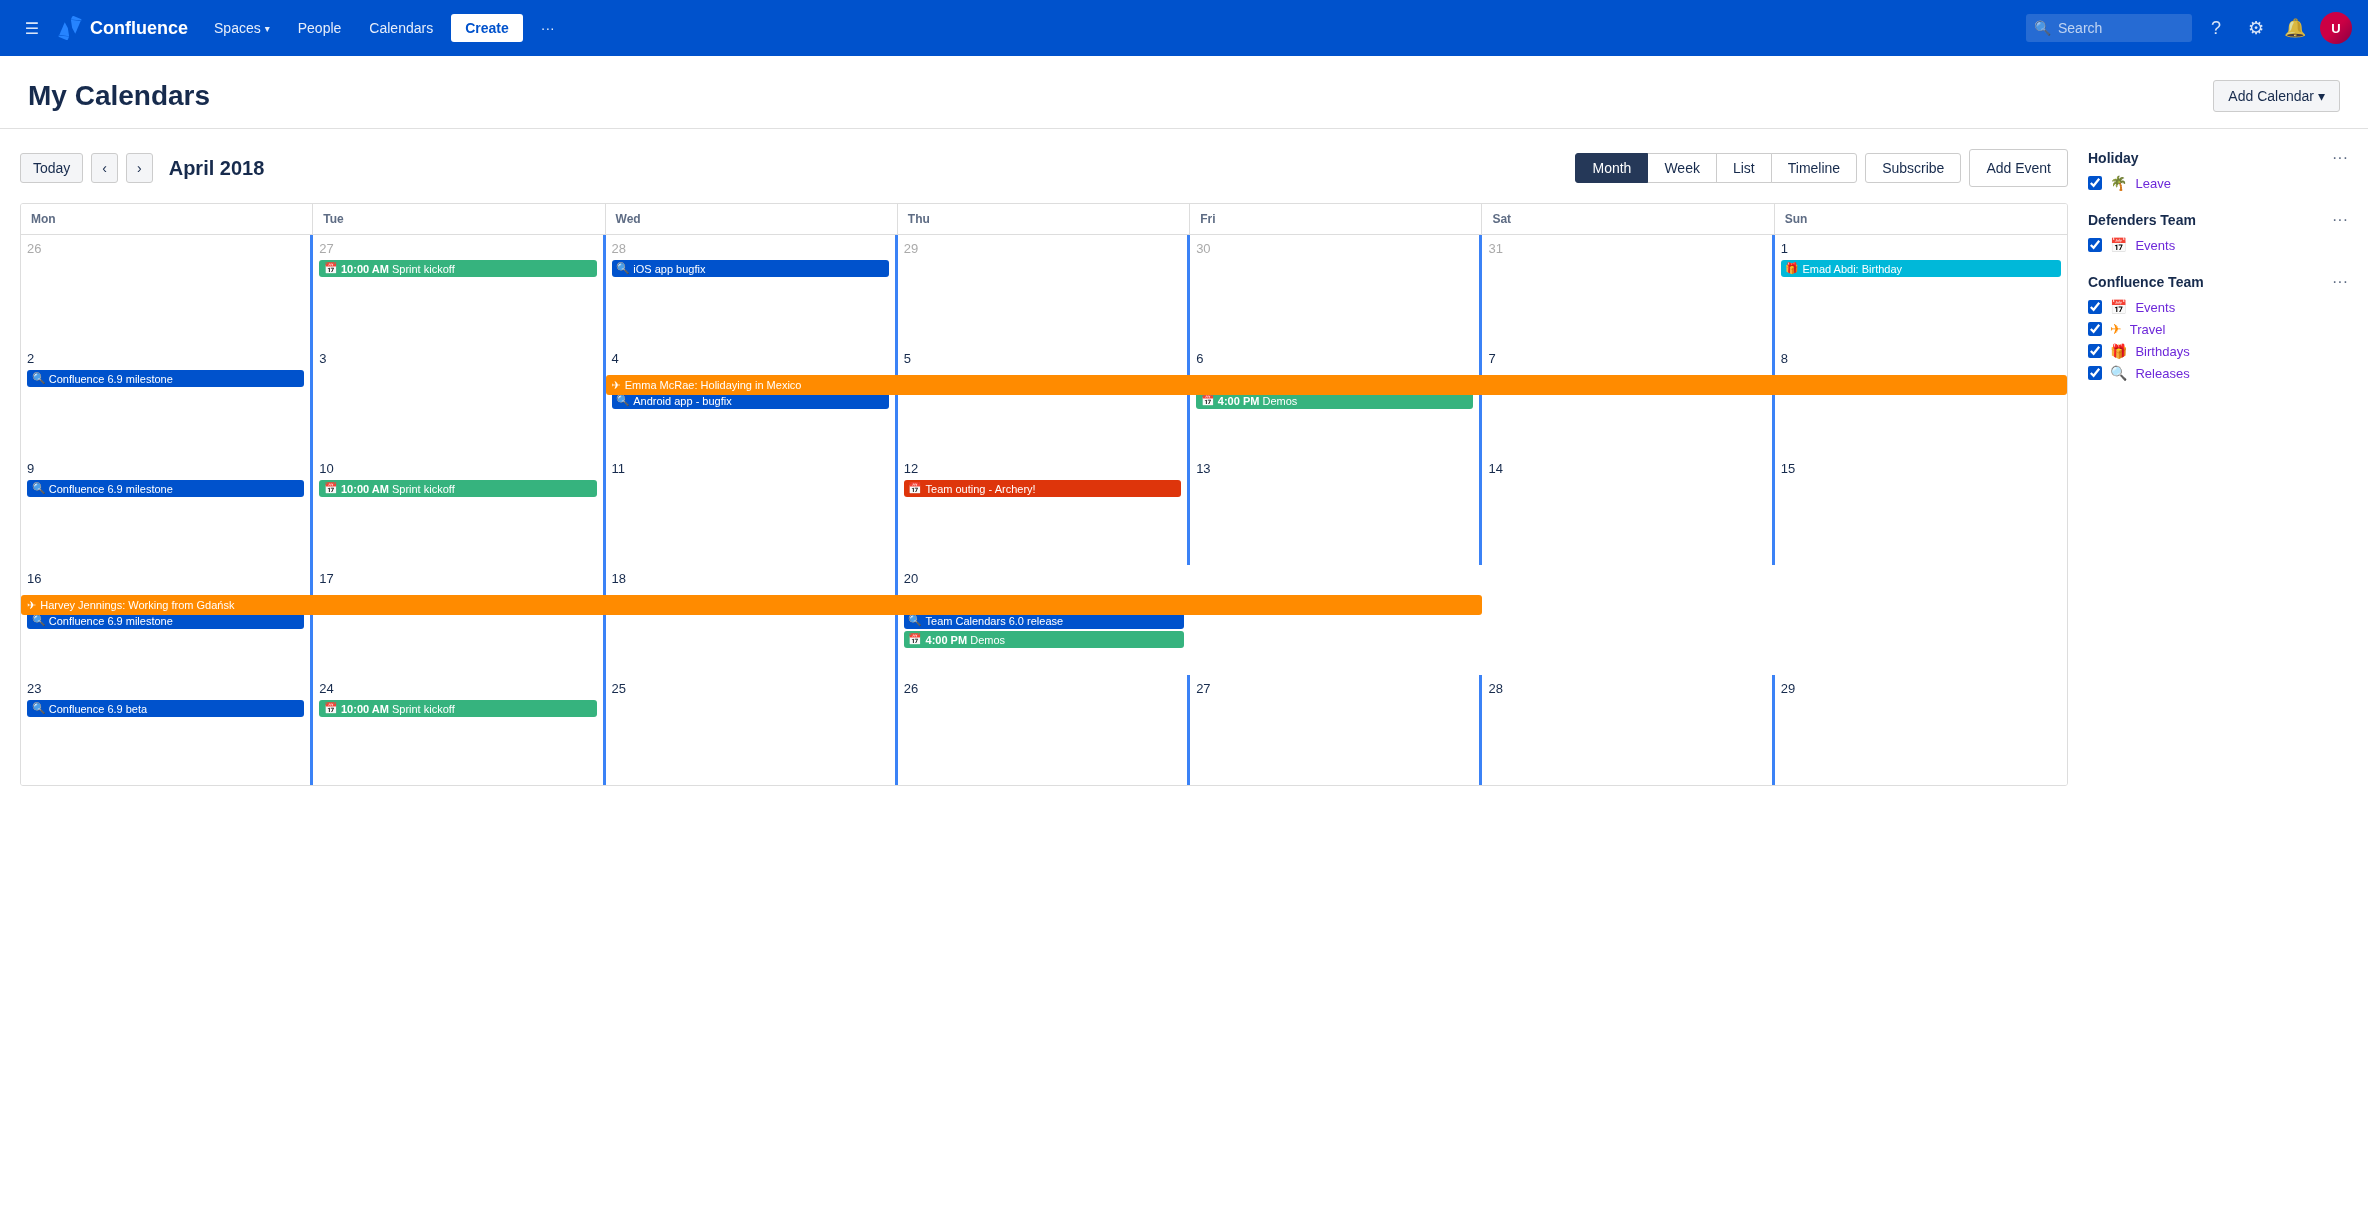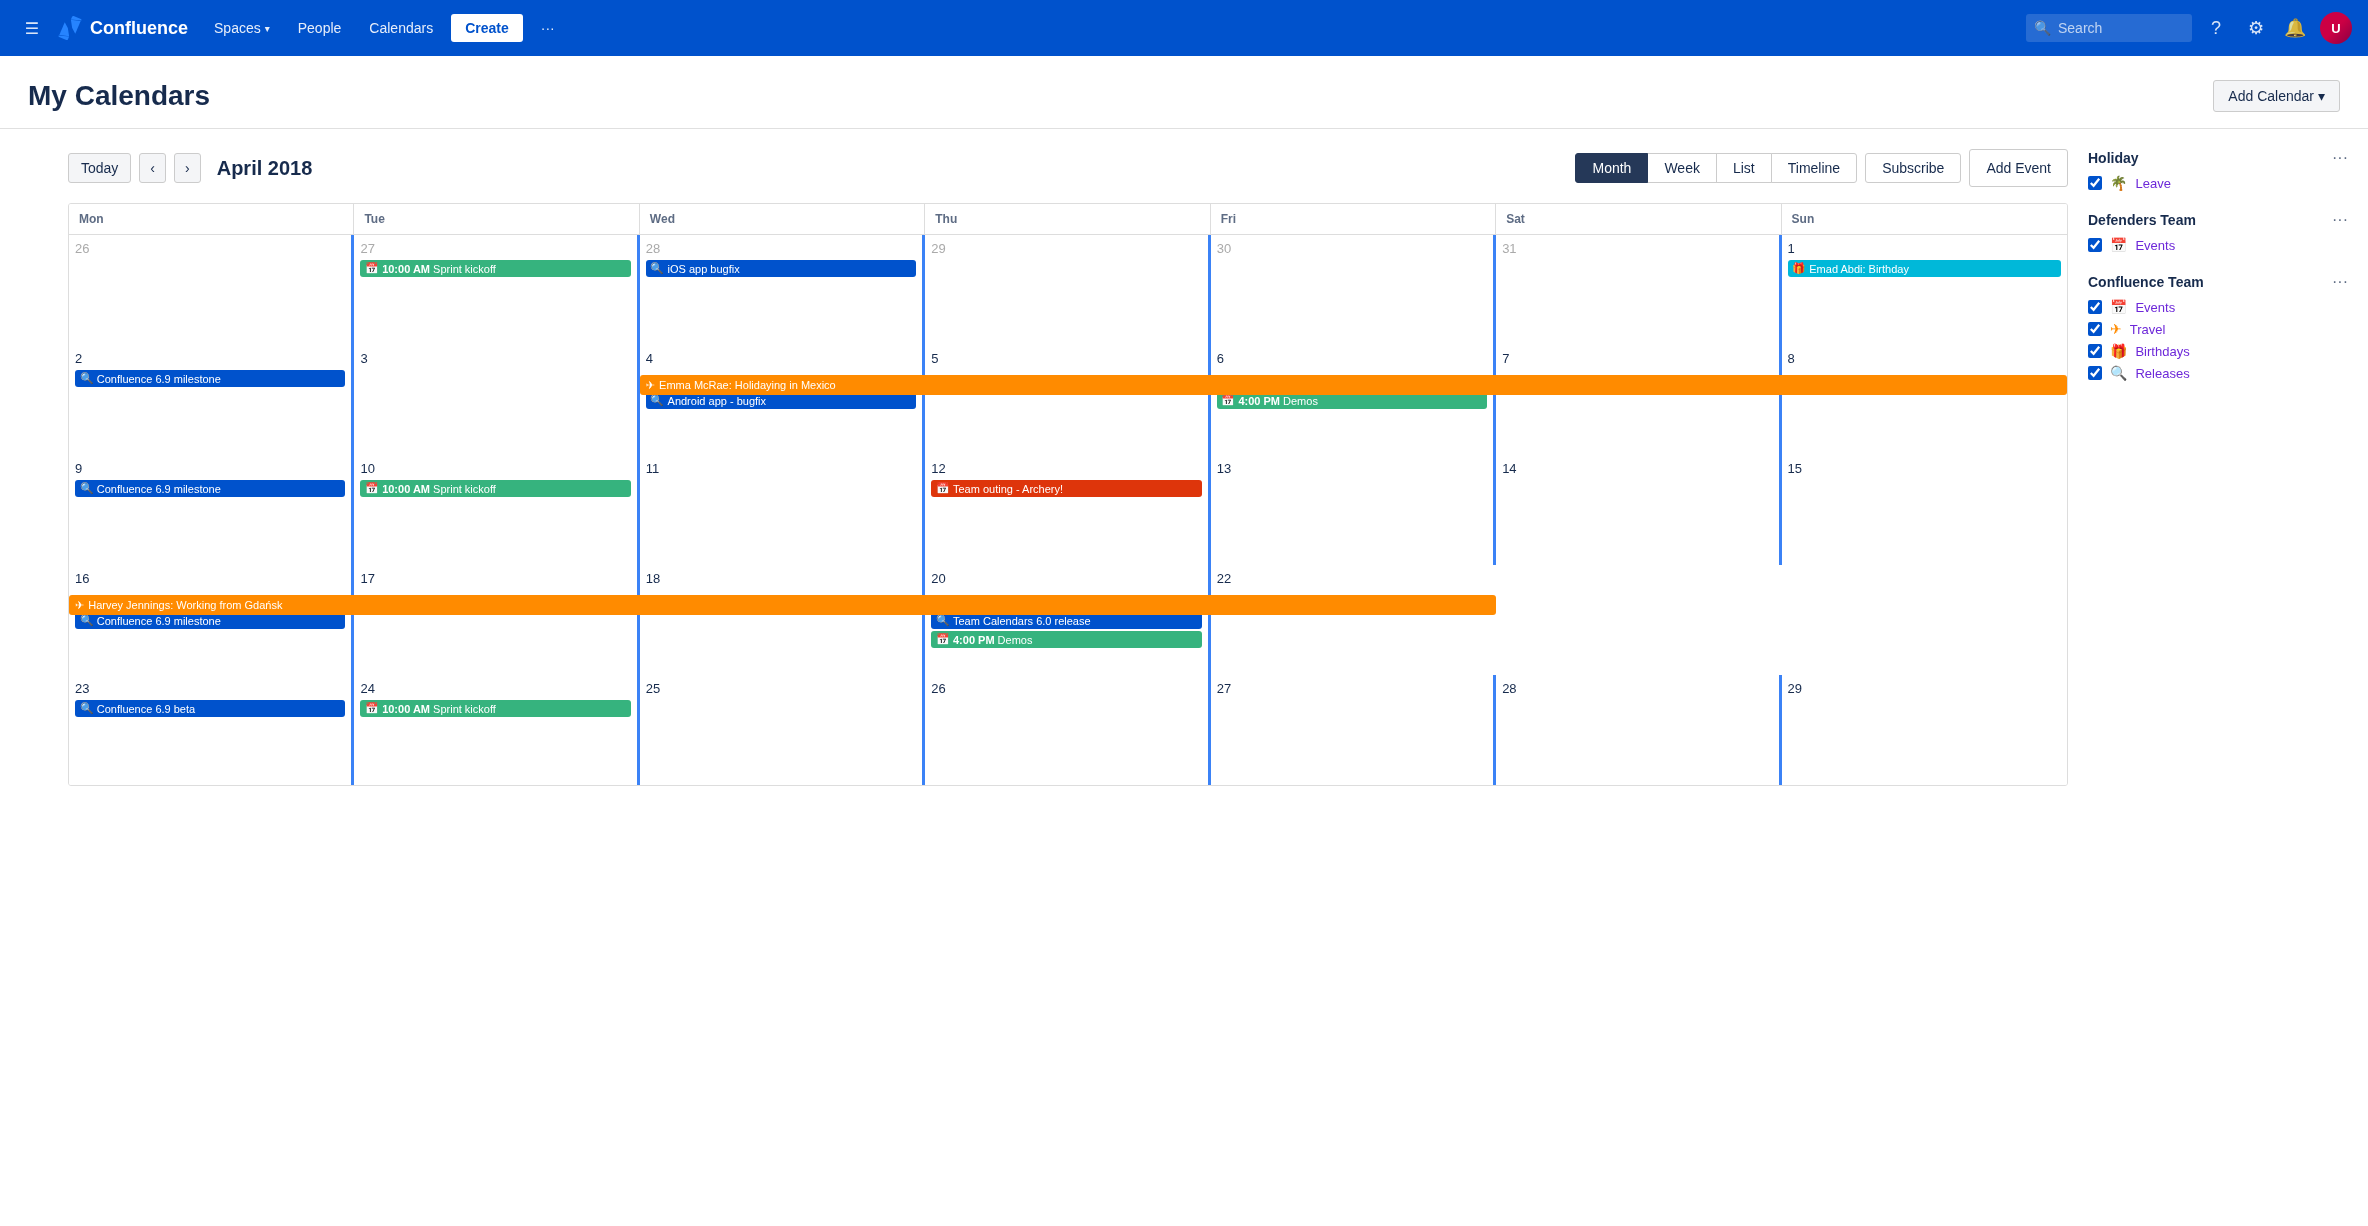--- a/index.html
+++ b/index.html
@@ -105,21 +105,20 @@
       font-size: 14px;
       cursor: pointer;
       color: #172b4d;
     }
 
     
     .main-layout {
       display: flex;
       padding: 20px 20px 20px 20px;
       gap: 20px;
-      margin-left: 48px;
     }
 
     
     .calendar-area { flex: 1; min-width: 0; }
 
     
     .cal-toolbar {
       display: flex;
       align-items: center;
       gap: 8px;
@@ -516,24 +515,20 @@
                 <div style="height:22px;"></div>
                 <div class="cal-event blue">
                   <span>🔍</span>
                     <span>Team Calendars 6.0 release</span>
                 </div>
                 <div class="cal-event green">
                   <span>📅</span>
                     <span><strong>4:00 PM</strong> Demos</span>
                 </div>
               </div>
-              <div class="cal-cell">
-                <div class="day-num">22</div>
-                <div style="height:22px;"></div>
-              </div>
             </div>
 
             <div style="position:absolute; top:30px; left:0; right:0; pointer-events:none; z-index:3;">
               <div style="position:absolute; left:0; width:calc(5/7*100%); background:#ff8b00; border-radius:3px; height:20px; display:flex; align-items:center; padding:0 6px; font-size:11px; color:white; gap:4px; pointer-events:auto; cursor:pointer; overflow:hidden; text-overflow:ellipsis; white-space:nowrap;">
                 <span>✈</span>
                   <span>Harvey Jennings: Working from Gdańsk</span>
               </div>
             </div>
           </div>
 

